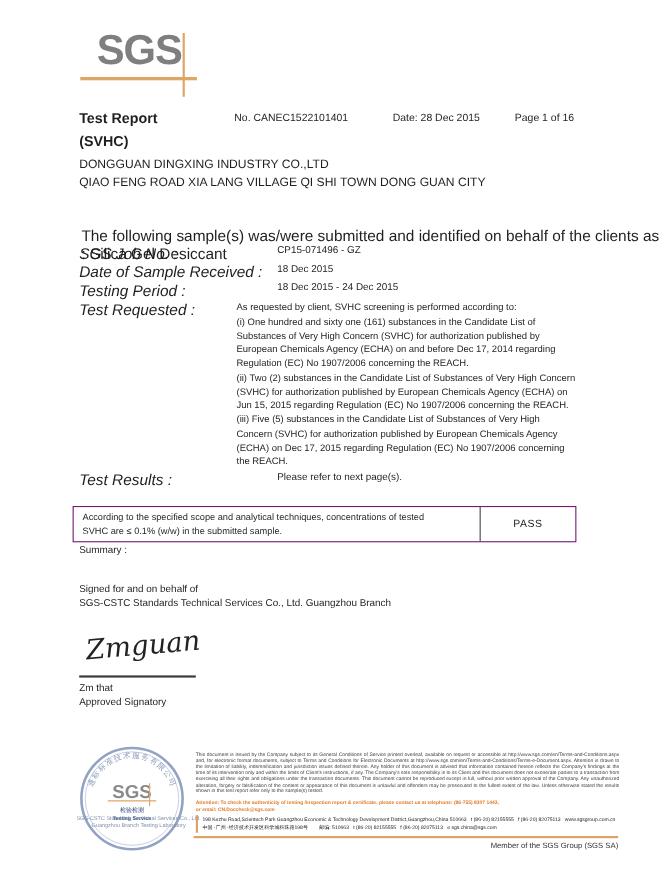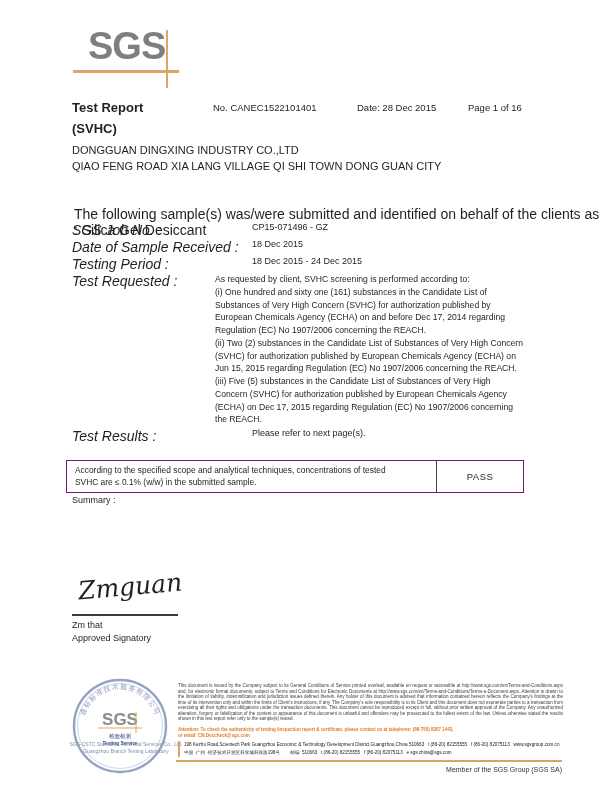--- a/index.html
+++ b/index.html
@@ -109,20 +109,24 @@
   <div class="abs flabel row5">Test Results :</div>
   <div class="abs fvalue row5">Please refer to next page(s).</div>
 
   <div class="abs summary-label">Summary :</div>
   <div class="abs summary-box">
     <div class="summary-text preline">According to the specified scope and analytical techniques, concentrations of tested
 SVHC are ≤ 0.1% (w/w) in the submitted sample.</div>
     <div class="summary-verdict">PASS</div>
   </div>
 
+  <div class="abs signed-block">
+    <div>Signed for and on behalf of</div>
+    <div>SGS-CSTC Standards Technical Services Co., Ltd. Guangzhou Branch</div>
+  </div>
   <div class="abs sig-script">Zmguan</div>
   <div class="abs sig-line"></div>
   <div class="abs sig-name">Zm that</div>
   <div class="abs sig-role">Approved Signatory</div>
 
   <svg class="abs stamp" viewBox="0 0 100 100" xmlns="http://www.w3.org/2000/svg">
     <circle cx="50" cy="50" r="46" fill="none" stroke="#94a3c4" stroke-width="2.4"></circle>
     <circle cx="50" cy="50" r="42.5" fill="none" stroke="#aab6cf" stroke-width="0.6"></circle>
     <path id="stampArc" d="M 13,50 A 37,37 0 0 1 87,50" fill="none"></path>
     <text font-size="7" fill="#8fa0bf" letter-spacing="1">

